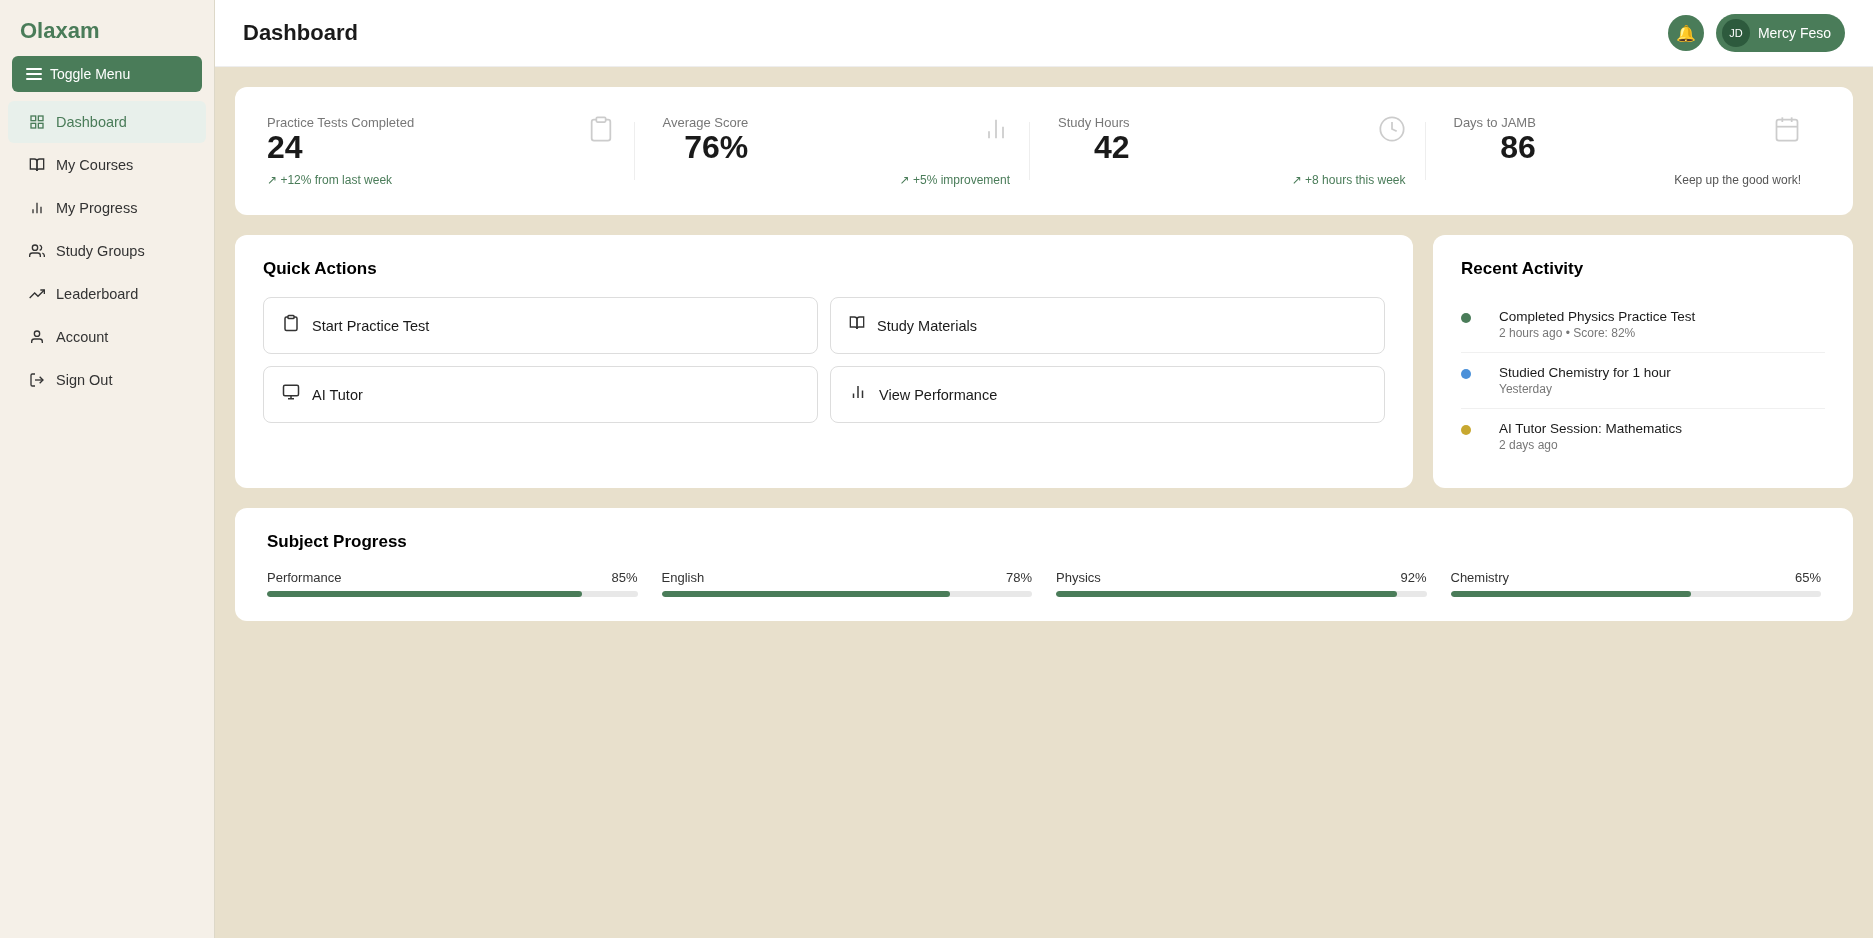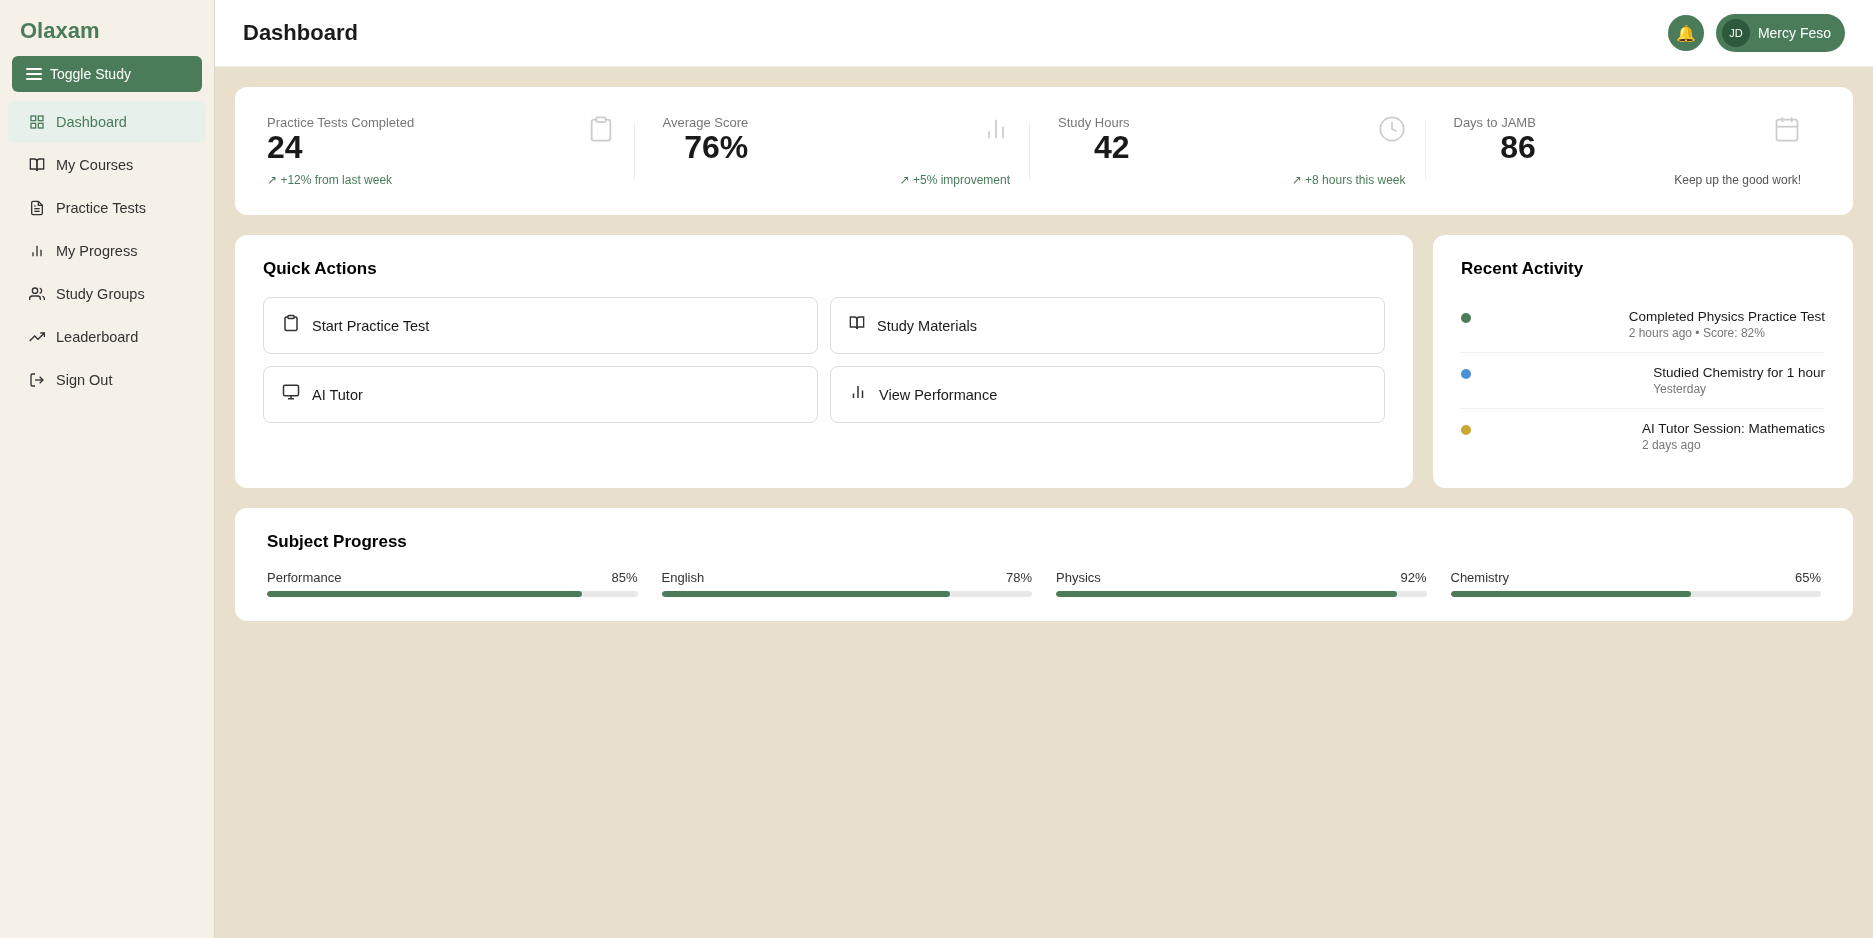--- a/index.html
+++ b/index.html
@@ -265,21 +265,20 @@
       padding: 24px 28px;
       width: 420px;
       min-width: 380px;
     }
     .activity-item {
       display: flex;
       align-items: flex-start;
       gap: 28px;
       padding: 12px 0;
       border-bottom: 1px solid #f0f0f0;
-      justify-content: space-between;
     }
     .activity-item:last-child { border-bottom: none; }
     .activity-dot {
       width: 10px;
       height: 10px;
       border-radius: 50%;
       margin-top: 4px;
       flex-shrink: 0;
     }
     .activity-content {}
@@ -331,21 +330,21 @@
 <body>
 
 <aside class="sidebar">
   <div class="sidebar-logo">Olaxam</div>
   <button class="toggle-menu-btn">
     <div class="hamburger-lines">
       <span></span>
         <span></span>
         <span></span>
     </div>
-    <span>Toggle Study</span>
+    <span>Toggle Menu</span>
   </button>
 
   <div id="nav-container">
       <div class="nav-item active">
     <span class="nav-icon">
           <svg width="16" height="16" viewBox="0 0 24 24" fill="none" stroke="currentColor" stroke-width="2">
             <rect x="3" y="3" width="7" height="7"></rect>
             <rect x="14" y="3" width="7" height="7"></rect>
             <rect x="3" y="14" width="7" height="7"></rect>
             <rect x="14" y="14" width="7" height="7"></rect>
@@ -358,32 +357,20 @@
           <svg width="16" height="16" viewBox="0 0 24 24" fill="none" stroke="currentColor" stroke-width="2">
             <path d="M2 3h6a4 4 0 0 1 4 4v14a3 3 0 0 0-3-3H2z"></path>
             <path d="M22 3h-6a4 4 0 0 0-4 4v14a3 3 0 0 1 3-3h7z"></path>
           </svg>
         </span>
     <span>My Courses</span>
   </div>
       <div class="nav-item">
     <span class="nav-icon">
           <svg width="16" height="16" viewBox="0 0 24 24" fill="none" stroke="currentColor" stroke-width="2">
-            <path d="M14 2H6a2 2 0 0 0-2 2v16a2 2 0 0 0 2 2h12a2 2 0 0 0 2-2V8z"></path>
-            <polyline points="14 2 14 8 20 8"></polyline>
-            <line x1="16" y1="13" x2="8" y2="13"></line>
-            <line x1="16" y1="17" x2="8" y2="17"></line>
-            <polyline points="10 9 9 9 8 9"></polyline>
-          </svg>
-        </span>
-    <span>Practice Tests</span>
-  </div>
-      <div class="nav-item">
-    <span class="nav-icon">
-          <svg width="16" height="16" viewBox="0 0 24 24" fill="none" stroke="currentColor" stroke-width="2">
             <line x1="18" y1="20" x2="18" y2="10"></line>
             <line x1="12" y1="20" x2="12" y2="4"></line>
             <line x1="6" y1="20" x2="6" y2="14"></line>
           </svg>
         </span>
     <span>My Progress</span>
   </div>
       <div class="nav-item">
     <span class="nav-icon">
           <svg width="16" height="16" viewBox="0 0 24 24" fill="none" stroke="currentColor" stroke-width="2">
@@ -396,20 +383,29 @@
     <span>Study Groups</span>
   </div>
       <div class="nav-item">
     <span class="nav-icon">
           <svg width="16" height="16" viewBox="0 0 24 24" fill="none" stroke="currentColor" stroke-width="2">
             <polyline points="23 6 13.5 15.5 8.5 10.5 1 18"></polyline>
             <polyline points="17 6 23 6 23 12"></polyline>
           </svg>
         </span>
     <span>Leaderboard</span>
+  </div>
+      <div class="nav-item">
+    <span class="nav-icon">
+          <svg width="16" height="16" viewBox="0 0 24 24" fill="none" stroke="currentColor" stroke-width="2">
+            <path d="M20 21v-2a4 4 0 0 0-4-4H8a4 4 0 0 0-4 4v2"></path>
+            <circle cx="12" cy="7" r="4"></circle>
+          </svg>
+        </span>
+    <span>Account</span>
   </div>
       <div class="nav-item">
     <span class="nav-icon">
           <svg width="16" height="16" viewBox="0 0 24 24" fill="none" stroke="currentColor" stroke-width="2">
             <path d="M9 21H5a2 2 0 0 1-2-2V5a2 2 0 0 1 2-2h4"></path>
             <polyline points="16 17 21 12 16 7"></polyline>
             <line x1="21" y1="12" x2="9" y2="12"></line>
           </svg>
         </span>
     <span>Sign Out</span>

